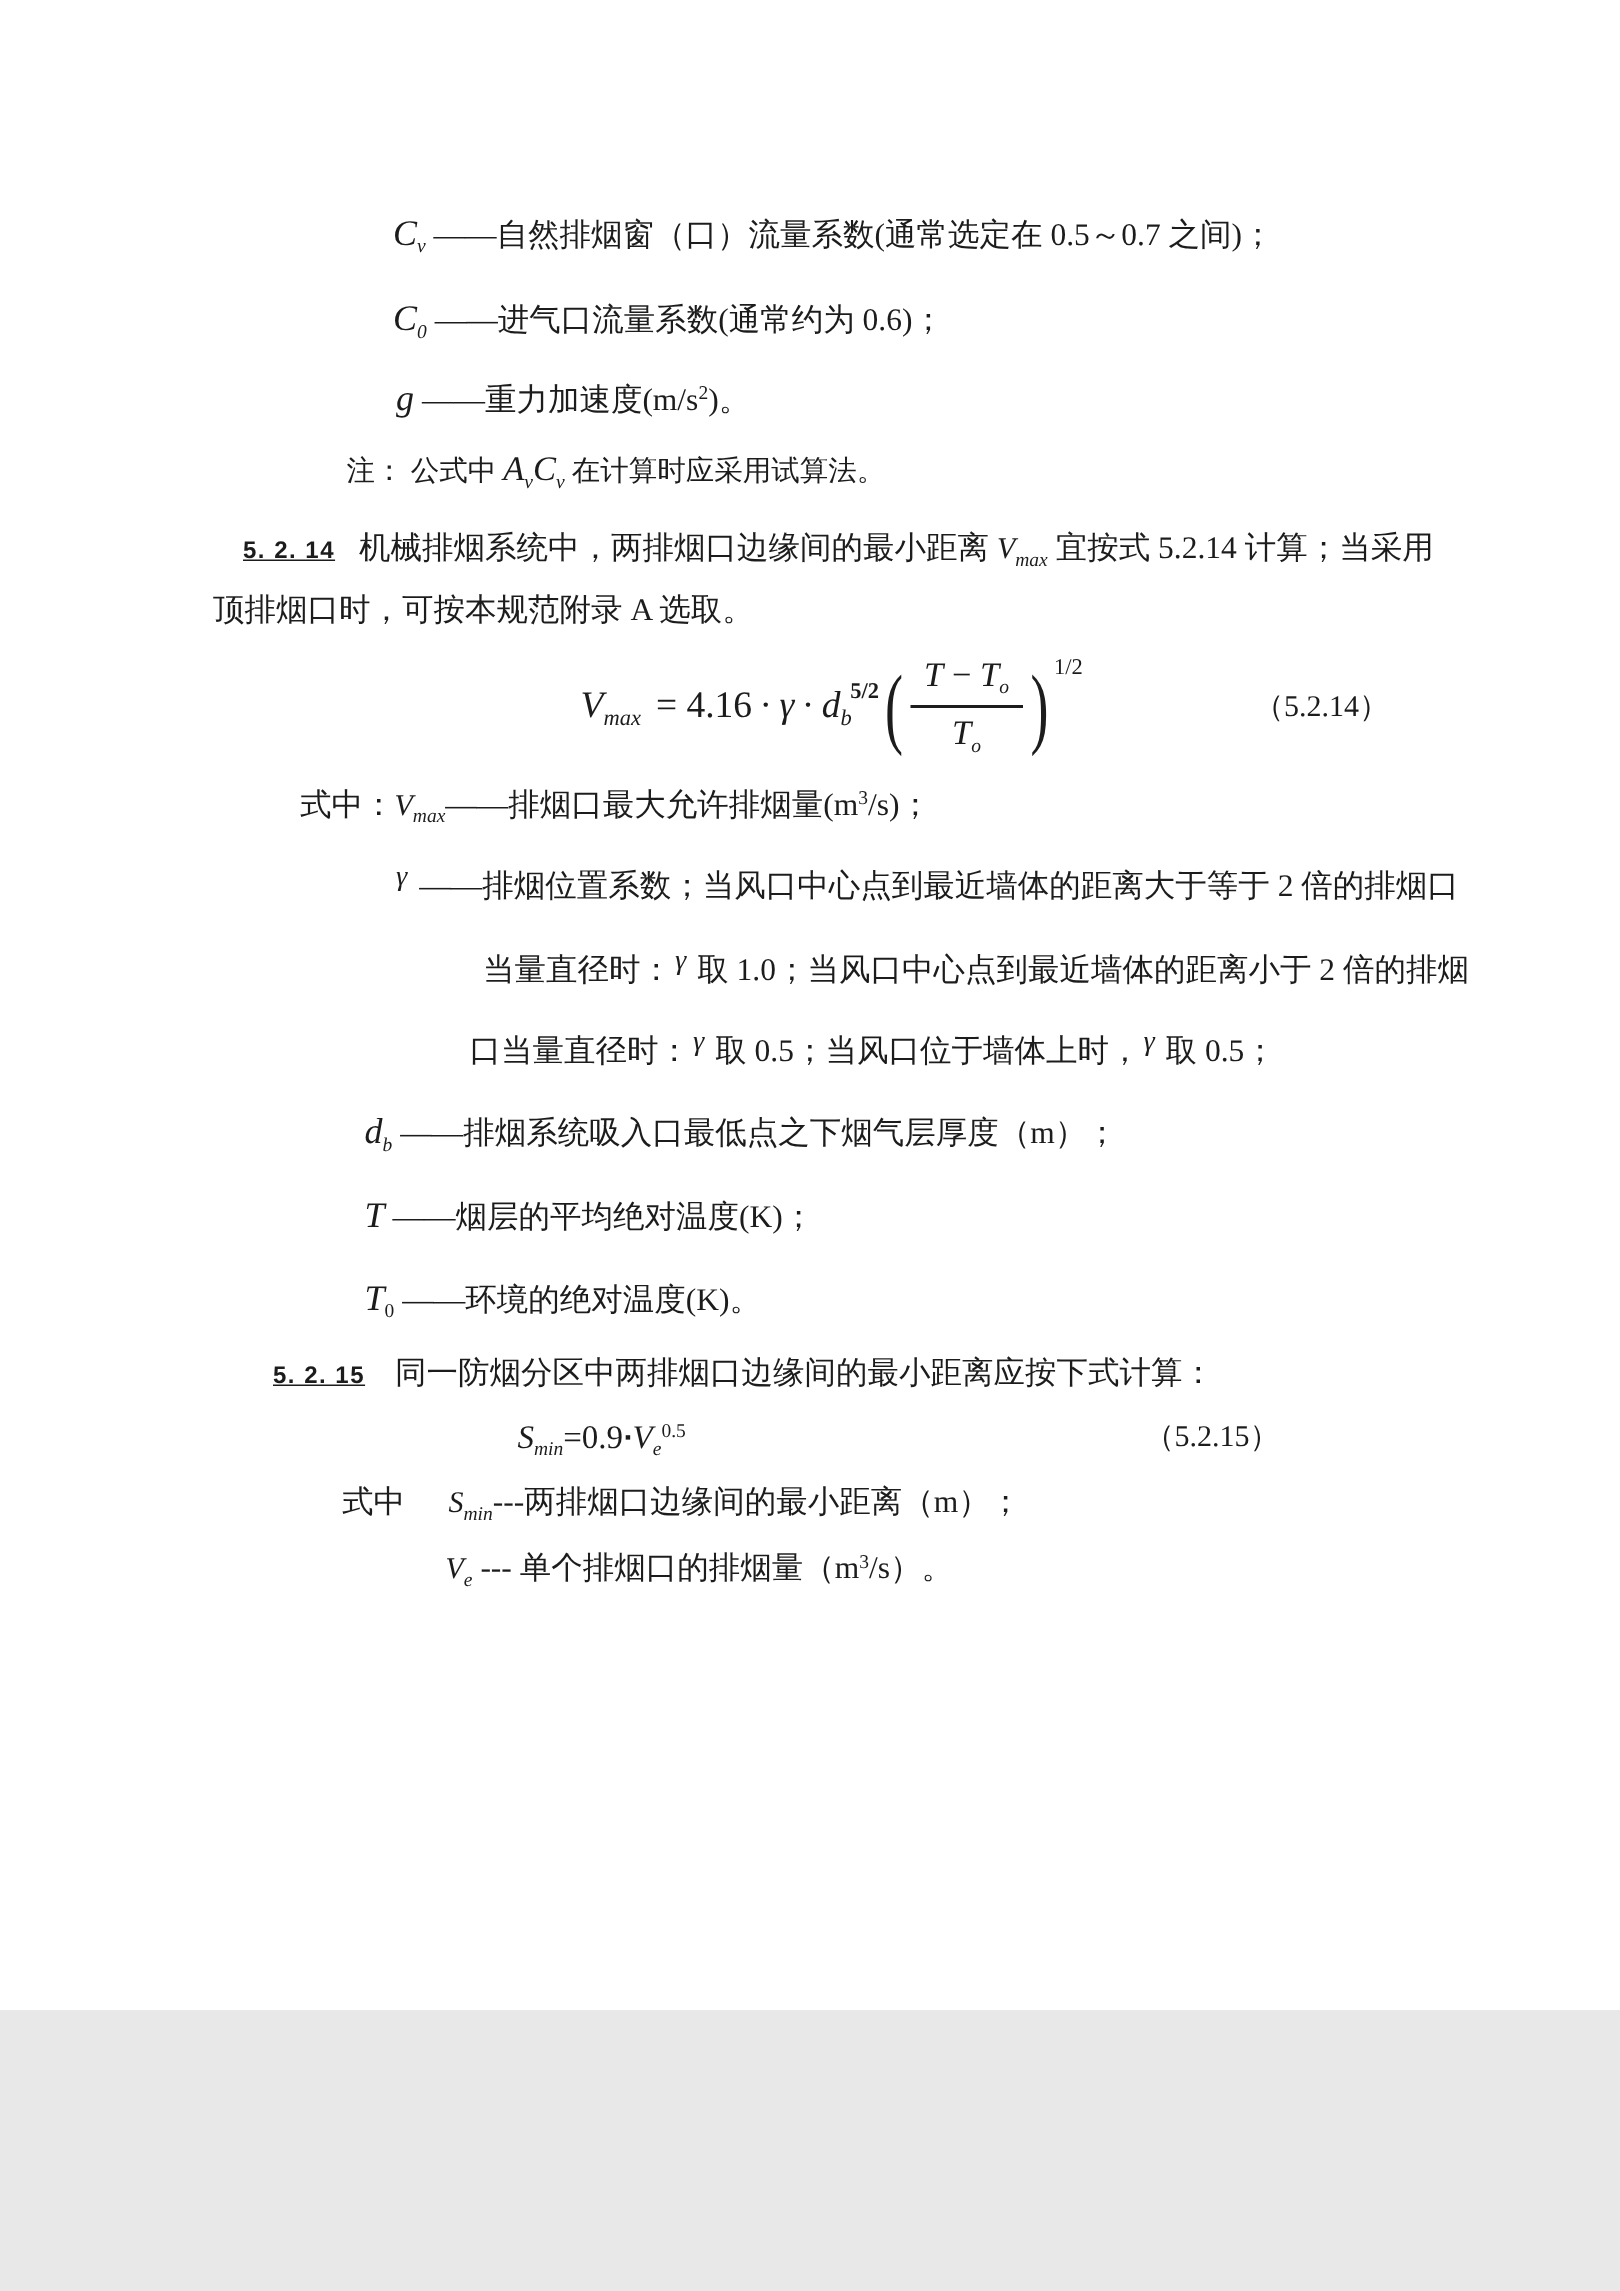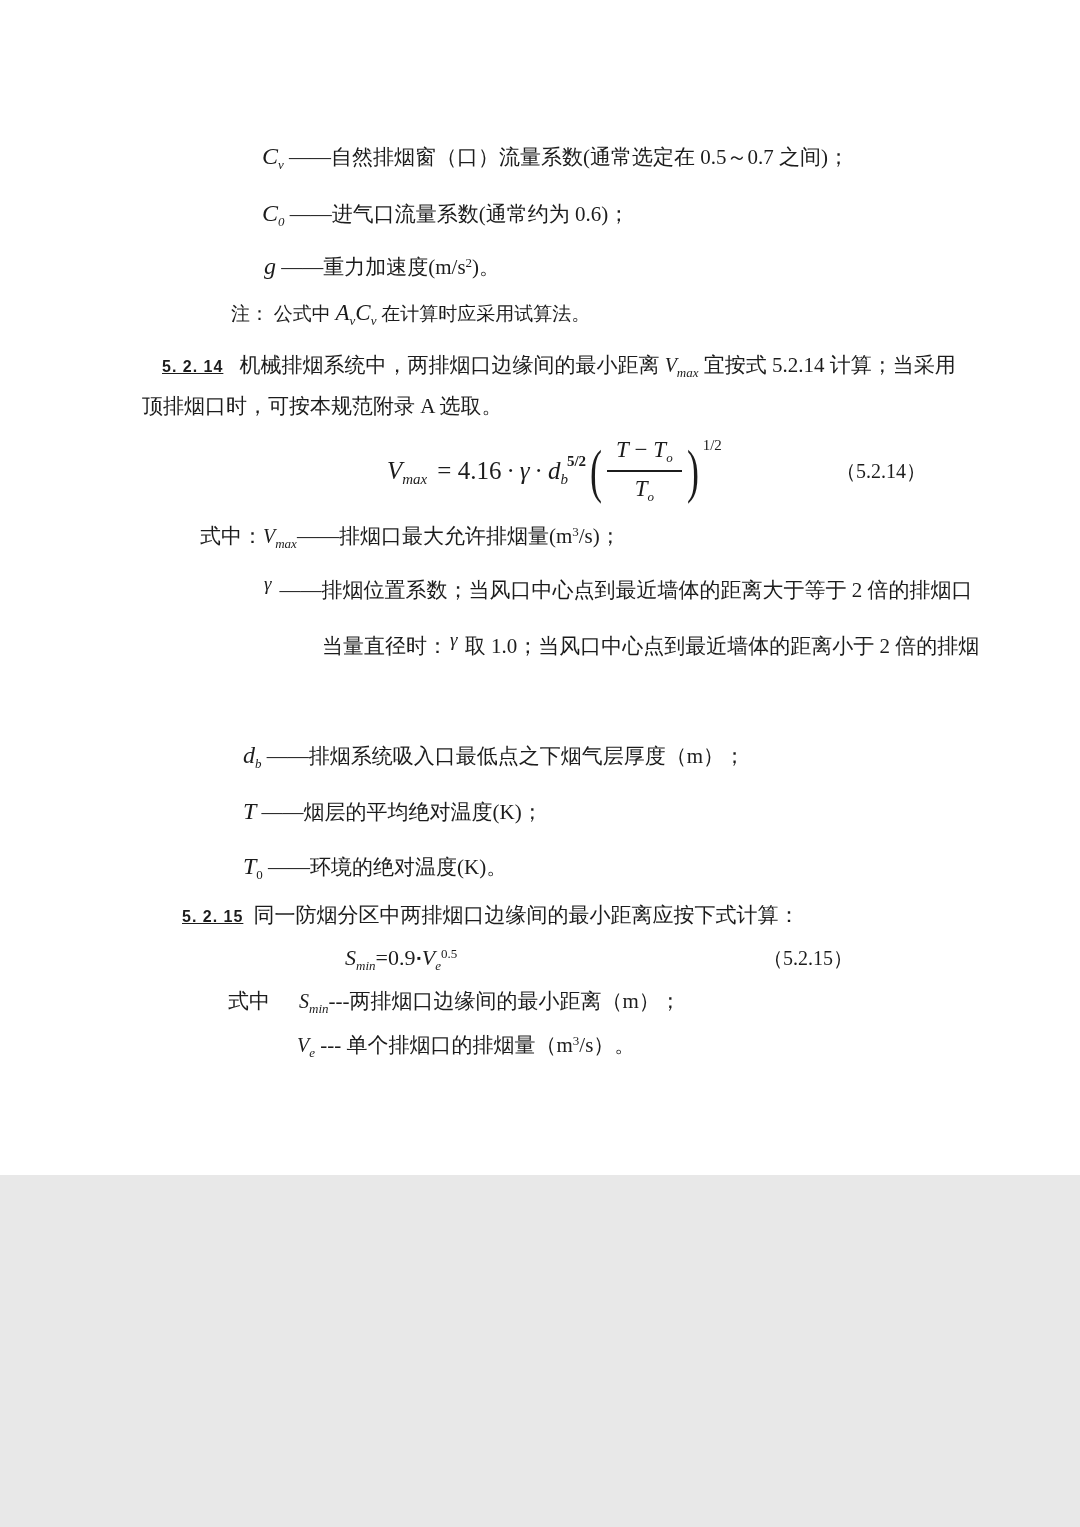--- a/index.html
+++ b/index.html
@@ -1,18 +1,18 @@
 <!DOCTYPE html>
 <html><head>
 <meta charset="utf-8">
 <style>
   html,body{margin:0;padding:0;background:#e8e8e8;}
   .page{
     position:relative;
-    width:1080px;height:1175px;
+    width:1080px;height:1340px;
     margin:0 auto;
     background:#ffffff;
     font-family:"Liberation Serif","DejaVu Serif",serif;
     color:#1c1c1c;
     overflow:hidden;
   }
   .line{
     position:absolute;
     white-space:nowrap;
     font-size:21px;
@@ -110,38 +110,41 @@
   </div>
 
   <div class="line" style="left:262px;top:577px;">
     <span class="gsym" style="margin-right:6px;">γ</span><span>——排烟位置系数；当风口中心点到最近墙体的距离大于等于 2 倍的排烟口</span>
   </div>
 
   <div class="line" style="left:322px;top:633px;">
     <span>当量直径时：</span><span class="gsym">γ</span><span> 取 1.0；当风口中心点到最近墙体的距离小于 2 倍的排烟</span>
   </div>
 
+  <div class="line" style="left:313px;top:687px;">
+    <span>口当量直径时：</span><span class="gsym">γ</span><span> 取 0.5；当风口位于墙体上时，</span><span class="gsym">γ</span><span> 取 0.5；</span>
+  </div>
 
   <div class="line" style="left:243px;top:740px;">
     <span class="sym">d</span><span class="sub">b</span>
     <span>——</span><span>排烟系统吸入口最低点之下烟气层厚度（m）；</span>
   </div>
 
   <div class="line" style="left:243px;top:796px;">
     <span class="sym">T</span>
     <span>——</span><span>烟层的平均绝对温度(K)；</span>
   </div>
 
   <div class="line" style="left:243px;top:851px;">
     <span class="sym">T</span><span class="sub" style="font-style:normal">0</span>
     <span>——</span><span>环境的绝对温度(K)。</span>
   </div>
 
   <div class="line" style="left:182px;top:902px;">
-    <span class="clause-num" style="margin-right:10px;">5. 2. 15</span><span>同一防烟分区中两排烟口边缘间的最小距离应按下式计算：</span>
+    <span class="clause-num" style="margin-right:20px;">5. 2. 15</span><span>同一防烟分区中两排烟口边缘间的最小距离应按下式计算：</span>
   </div>
 
   <div class="line formula-s" style="left:345px;top:944px;">
     <span class="var">S</span><span class="sub">min</span><span>=0.9</span><span class="sq">▪</span><span class="var">V</span><span class="sub">e</span><span class="sup">0.5</span>
   </div>
   <div class="line eqnum" style="left:763px;top:946px;">
     <span>（5.2.15）</span>
   </div>
 
   <div class="line" style="left:228px;top:988px;">

